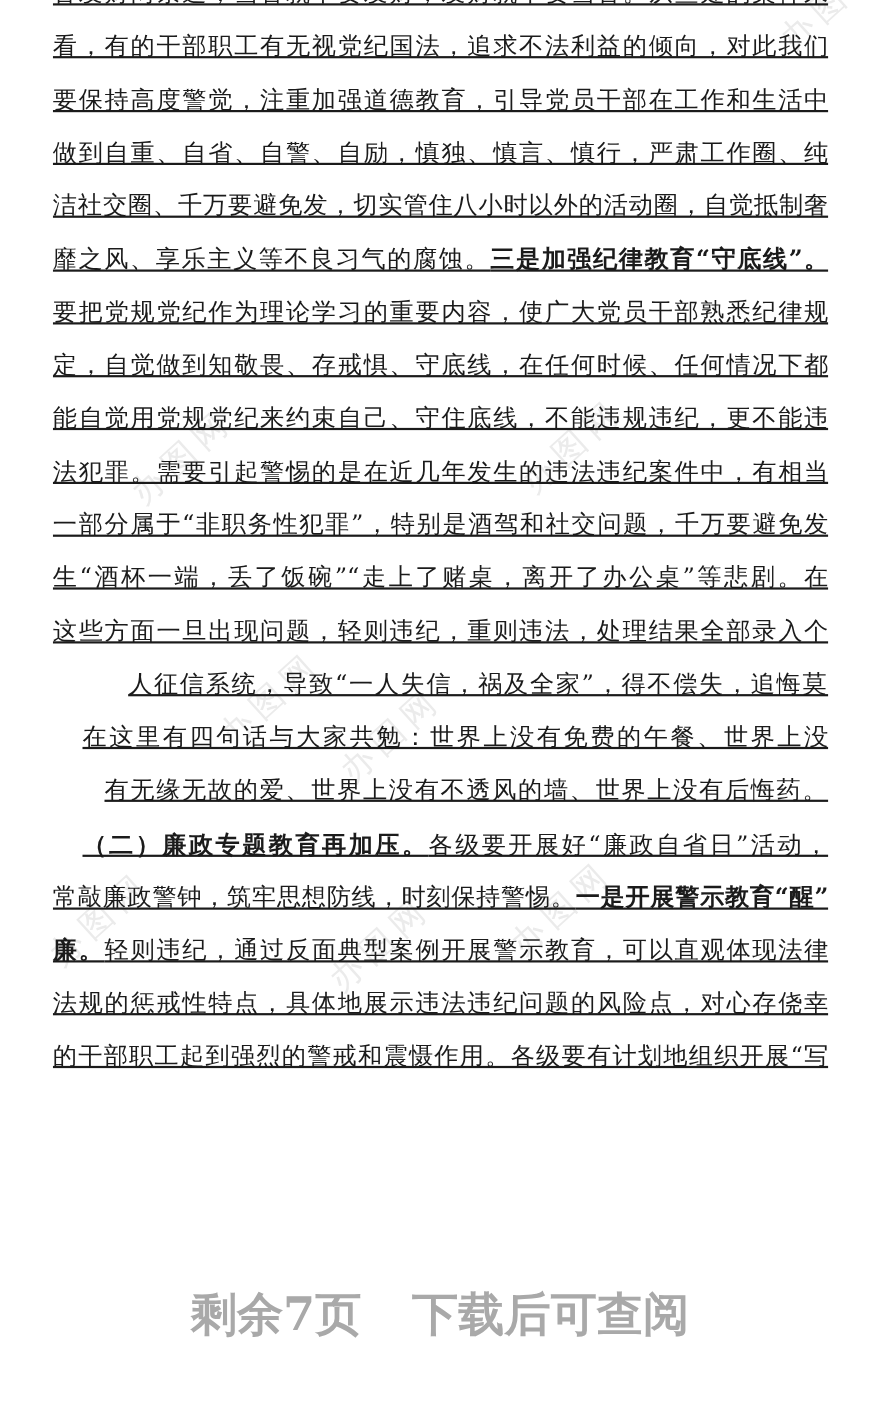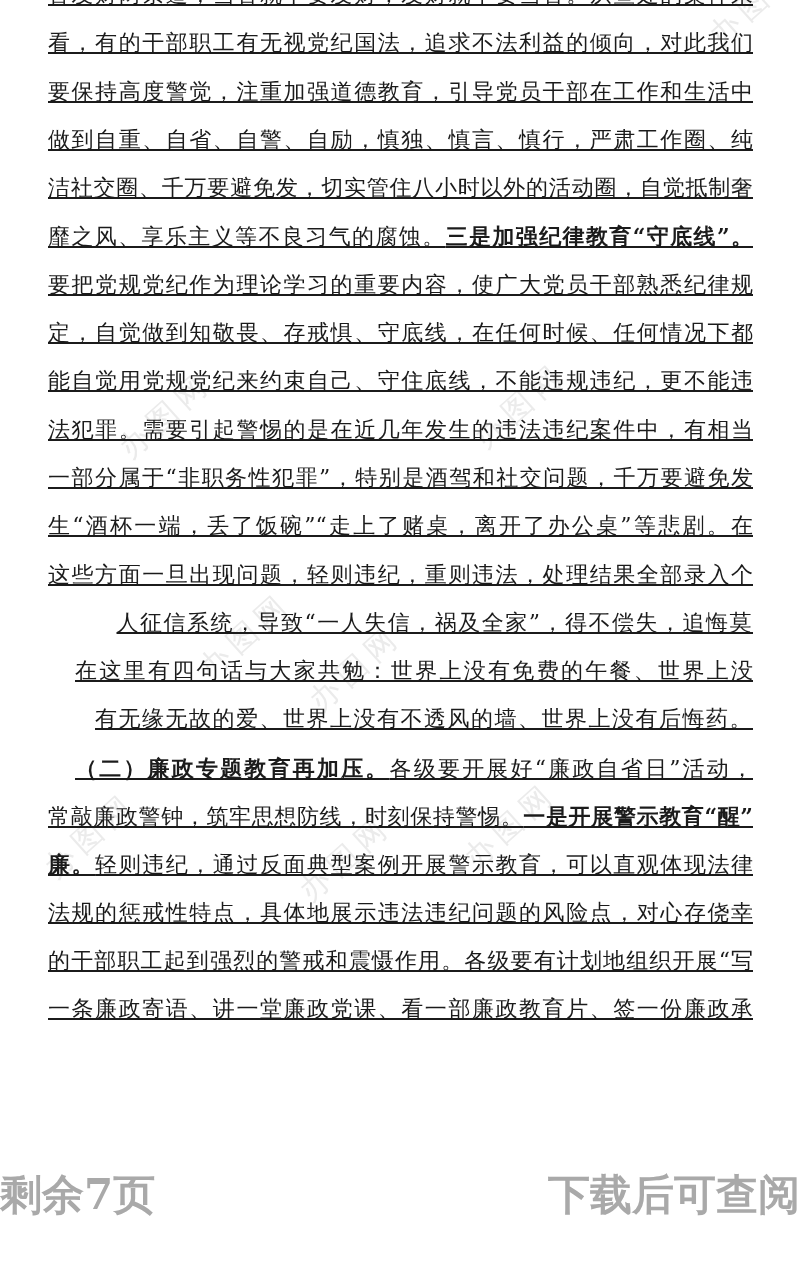--- a/index.html
+++ b/index.html
@@ -32,21 +32,21 @@
     overflow:hidden;
     text-decoration:underline;
   }
   .j{text-align:justify;text-align-last:justify;text-justify:inter-character;}
   .noj{text-align:right;letter-spacing:1.5px;margin-left:41px;}
   .ind{text-indent:27px;}
   .b{font-weight:bold;}
   .footer{
     position:absolute;
     left:0;right:0;top:1168px;
-    display:flex;justify-content:space-between;align-items:baseline;gap:46px;
+    display:flex;justify-content:center;align-items:baseline;gap:46px;
     font-size:42px;line-height:54px;font-weight:bold;
     color:var(--footer-color,#a9a9a9);
     font-family:"DejaVu Serif","Liberation Serif",serif;
   }
 </style>
 </head>
 <body>
 
 <div class="page">
   <div class="wm-layer">
@@ -74,19 +74,18 @@
       <div class="line j"><span>生“酒杯一端，丢了饭碗”“走上了赌桌，离开了办公桌”等悲剧。在</span></div>
       <div class="line j"><span>这些方面一旦出现问题，轻则违纪，重则违法，处理结果全部录入个</span></div>
       <div class="line noj"><span>人征信系统，导致“一人失信，祸及全家”，得不偿失，追悔莫及。</span></div>
       <div class="line j ind"><span>在这里有四句话与大家共勉：世界上没有免费的午餐、世界上没</span></div>
       <div class="line noj"><span>有无缘无故的爱、世界上没有不透风的墙、世界上没有后悔药。</span></div>
       <div class="line j ind"><span class="b">（二）廉政专题教育再加压。</span><span>各级要开展好“廉政自省日”活动，</span></div>
       <div class="line j"><span>常敲廉政警钟，筑牢思想防线，时刻保持警惕。</span><span class="b">一是开展警示教育“醒”</span></div>
       <div class="line j"><span class="b">廉。</span><span>轻则违纪，通过反面典型案例开展警示教育，可以直观体现法律</span></div>
       <div class="line j"><span>法规的惩戒性特点，具体地展示违法违纪问题的风险点，对心存侥幸</span></div>
       <div class="line j"><span>的干部职工起到强烈的警戒和震慑作用。各级要有计划地组织开展“写</span></div>
-      <div class="line j"><span>一条廉政寄语、讲一堂廉政党课、看一部廉政教育片、签一份廉政承</span></div>
     </div>
   <div class="footer">
     <span>剩余7页</span>
     <span>下载后可查阅</span>
   </div>
 </div>
 
 </body></html>

